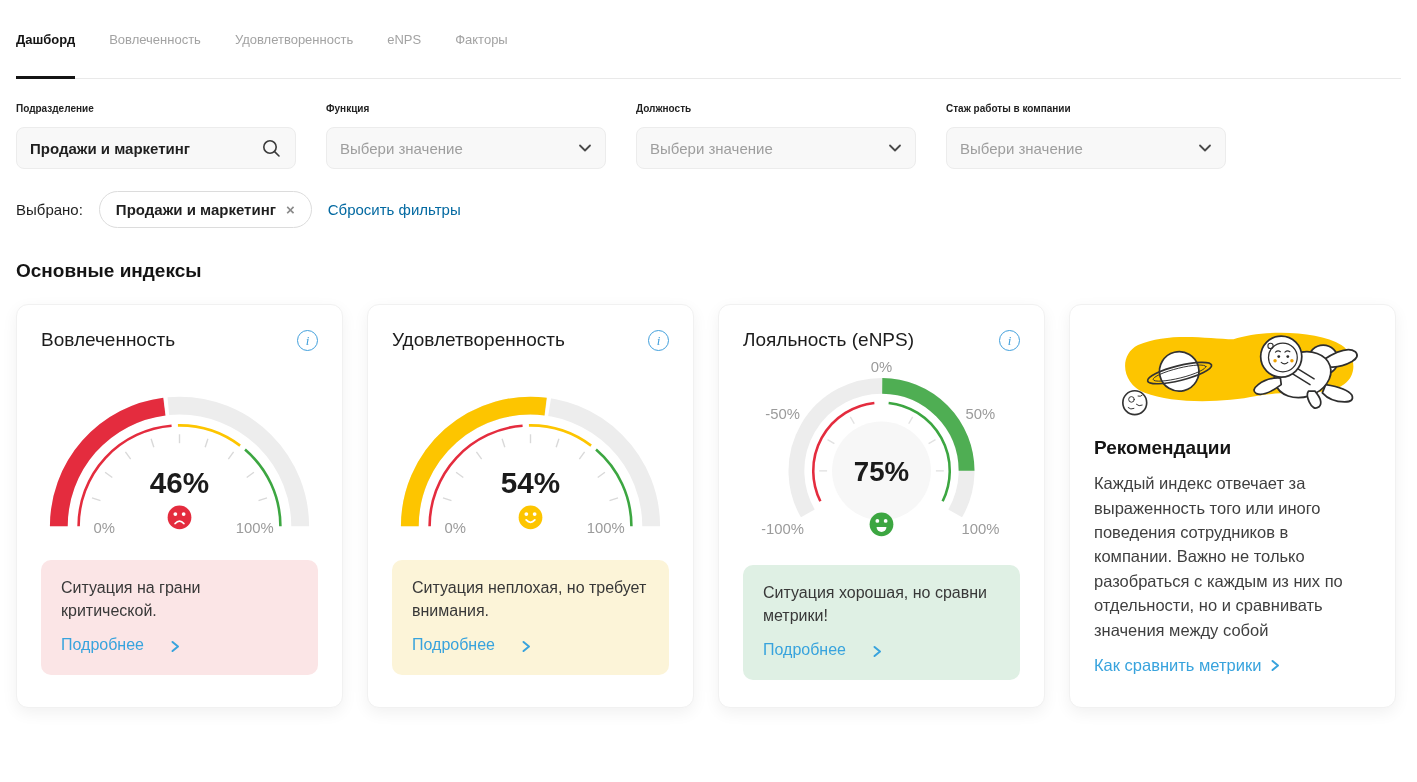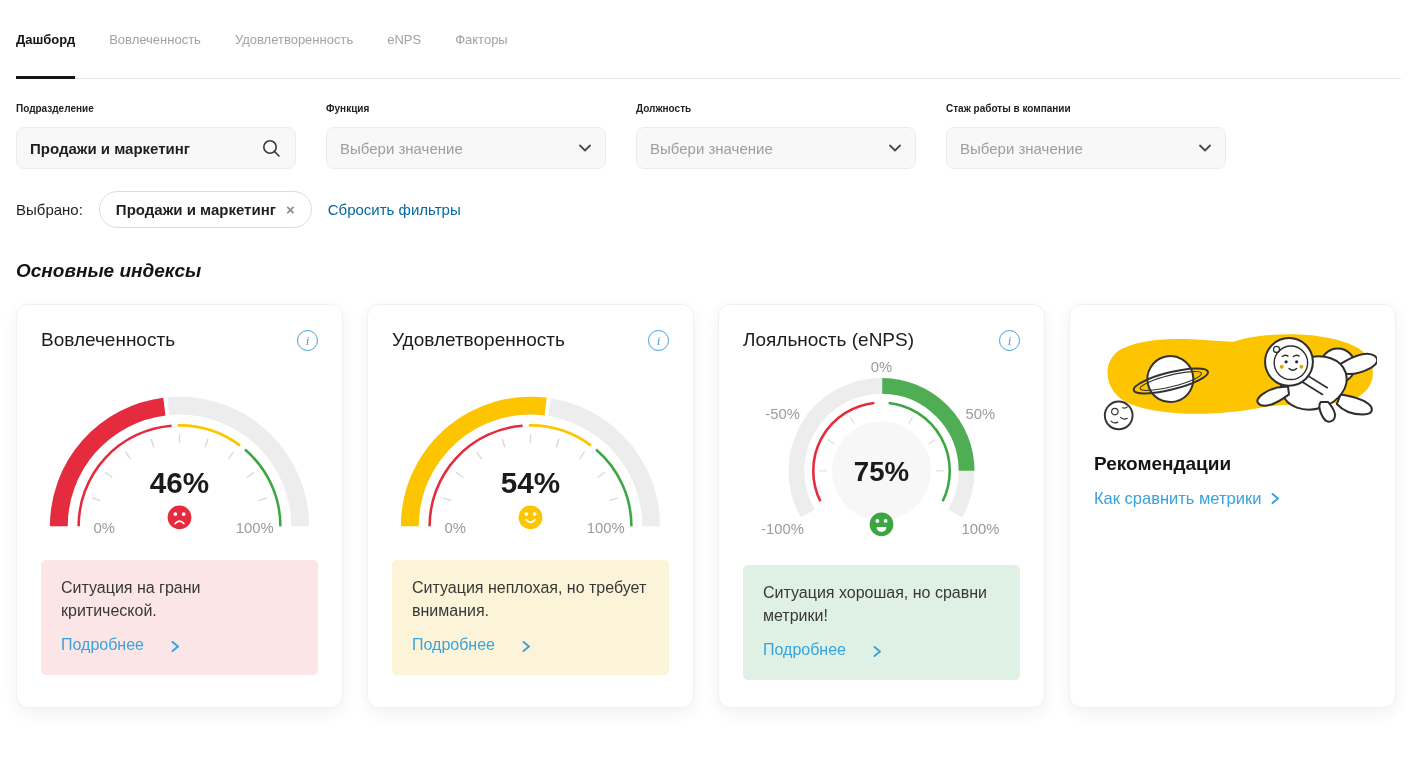--- a/index.html
+++ b/index.html
@@ -23,38 +23,38 @@
   .control .ph { flex:1; font-size:15px; color:#9e9e9e; }
   .control svg { flex:none; }
 
   .selected-row { display:flex; align-items:center; gap:16px; margin-top:22px;text-align:center; }
   .selected-label { font-size:15px; color:#1f1f1f; }
   .chip { display:flex; align-items:center; gap:10px; border:1px solid #dcdcdc; border-radius:22px;
           padding:9px 16px; font-size:15px; font-weight:600; color:#1f1f1f; background:#fff; cursor:pointer; }
   .chip .x { color:#8a8a8a; font-size:15px; line-height:1; cursor:pointer; }
   .reset-link { font-size:15px; color:#0369a1; cursor:pointer; text-decoration:none; }
 
-  h2.section { font-size:19px; font-weight:700; color:#141414; margin-top:32px;font-style:italic; }
+  h2.section { font-size:19px; font-weight:700; color:#141414; margin-top:32px; }
 
   .cards { display:flex; gap:24px; margin-top:22px; }
   .card { width:327px; height:404px; background:#fff; border:1px solid #f1f1f1; border-radius:12px;
           box-shadow:0 5px 16px rgba(0,0,0,0.06); padding:24px 24px 32px; display:flex; flex-direction:column; }
   .card-head { display:flex; align-items:flex-start; justify-content:space-between; }
   .card-title { font-size:19px; font-weight:500; color:#1c1c1c; }
   .info-icon { width:21px; height:21px; border:1.6px solid #42a0dc; border-radius:50%; color:#42a0dc;
                display:grid; place-items:center; font-family:"Liberation Serif", serif; font-style:italic;
                font-size:13px; line-height:1; cursor:pointer; flex:none; margin-top:1px; }
 
   .gauge-holder { display:flex; justify-content:center; }
   .gauge-holder.semi { margin-top:32px; }
   .gauge-holder.circle { margin-top:2px; }
   .gauge-holder svg { display:block; font-family:"Liberation Sans", sans-serif; }
   .g-val { font-weight:700; fill:#1b1b1b; }
 
-  .status { margin-top:auto; border-radius:5px; padding:17px 20px 18px; font-size:16px; font-weight:500;
+  .status { margin-top:auto; border-radius:10px; padding:17px 20px 18px; font-size:16px; font-weight:500;
             color:#383838; line-height:1.42; }
   .more-link { display:inline-flex; align-items:center; gap:26px; color:#38a3dd; font-size:16px;
                font-weight:500; margin-top:12px; cursor:pointer; text-decoration:none; }
   .more-link svg { margin-top:1px; }
 
   .reco-illustration { margin:-2px -4px 0; }
   .reco-title { font-size:19px; font-weight:700; color:#141414; margin-top:18px; }
   .reco-body { font-size:16.5px; color:#3f3f3f; line-height:1.48; margin-top:12px; }
   .reco-link { display:inline-flex; align-items:center; gap:9px; color:#38a3dd; font-size:16.5px;
                font-weight:500; margin-top:14px; cursor:pointer; text-decoration:none; }
@@ -286,20 +286,21 @@
             <circle cx="52" cy="26" r="1.7"></circle>
           </g>
           <path d="M37 20.5 q3 -2.5 6 -0.5 M48.5 20.5 q3 -2.5 6 -0.5 M44 33 q4 3.5 8 0" fill="none" stroke-width="1.4"></path>
           <g stroke="none" fill="#f0a202">
             <circle cx="36.5" cy="31" r="2.1"></circle>
             <circle cx="57" cy="31" r="2.1"></circle>
           </g>
         </g>
       </svg>
       <div class="reco-title">Рекомендации</div>
+      <div class="reco-body">Каждый индекс отвечает за выраженность того или иного поведения сотрудников в компании. Важно не только разобраться с каждым из них по отдельности, но и сравнивать значения между собой</div>
       <a class="reco-link">
         <span>Как сравнить метрики</span>
         <svg width="10" height="13" viewBox="0 0 10 13">
             <path d="M2.5 2 L8 6.5 L2.5 11" fill="none" stroke="currentColor" stroke-width="2" stroke-linecap="round" stroke-linejoin="round"></path>
           </svg>
       </a>
     </div>
 
   </div>
 </div>

